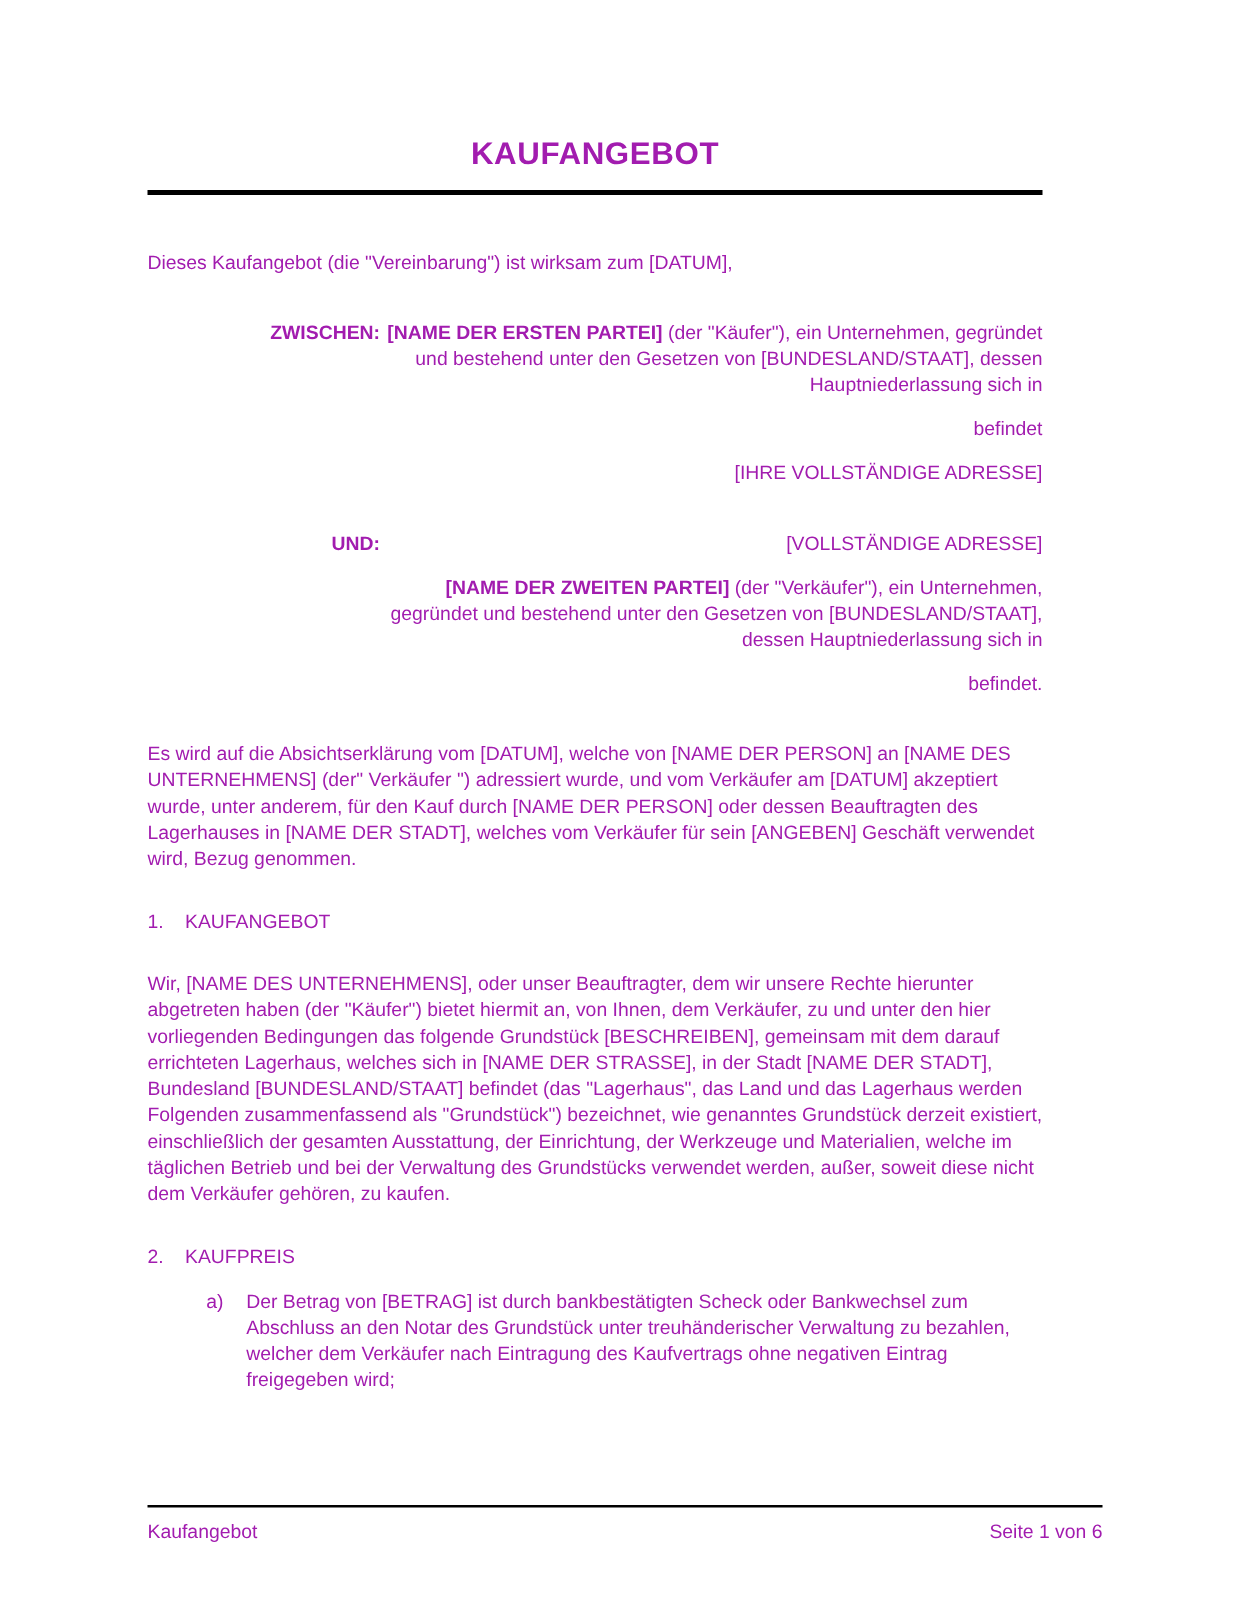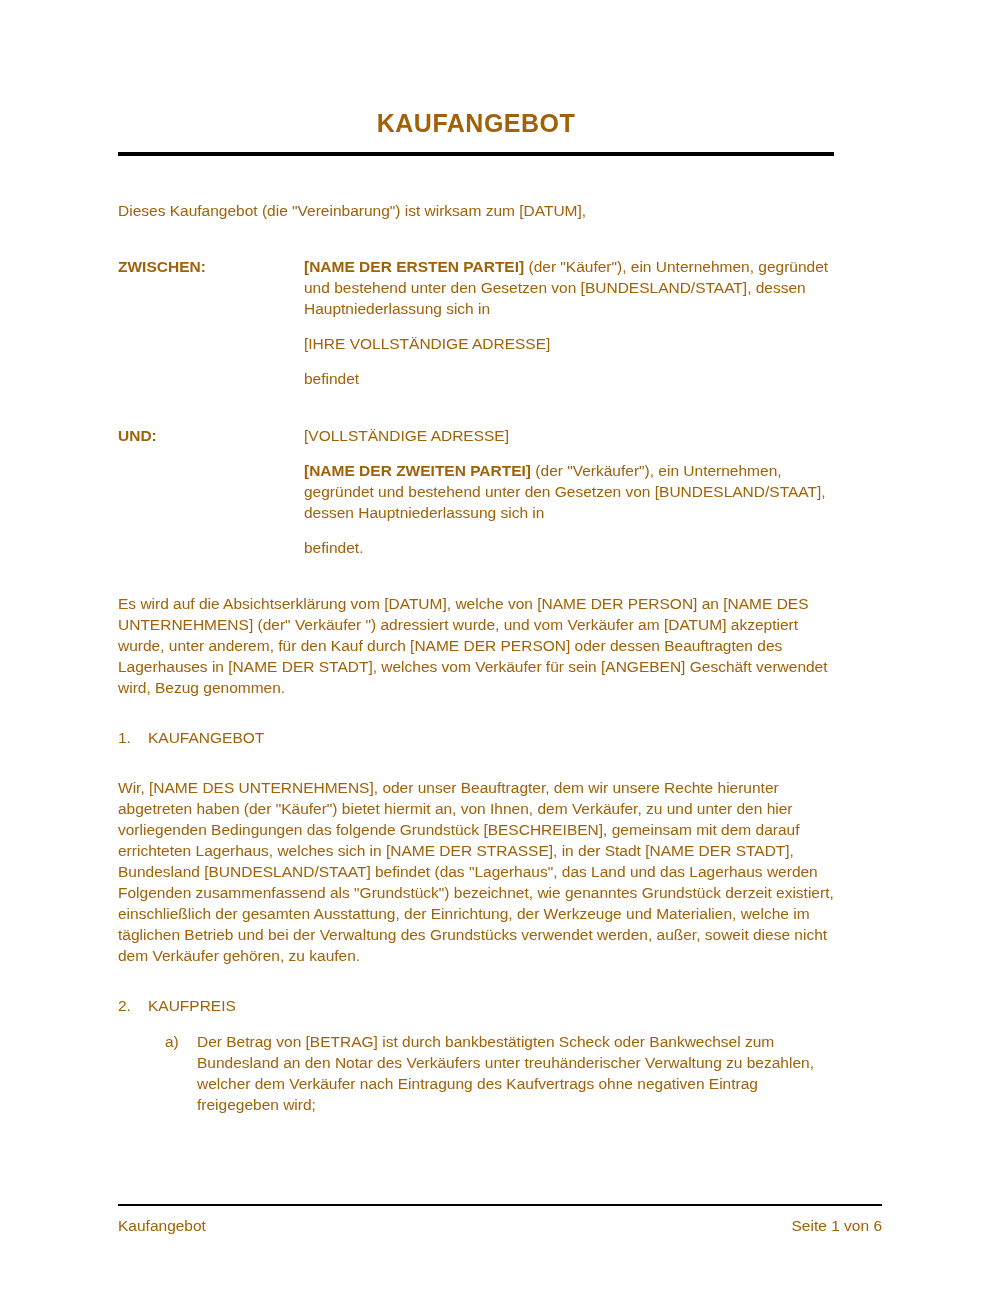--- a/index.html
+++ b/index.html
@@ -5,21 +5,21 @@
   html, body {
     margin: 0;
     padding: 0;
     background: #ffffff;
   }
   .page {
     position: relative;
     width: 952px;
     height: 1290px;
     background: #ffffff;
-    color: #a16207;
+    color: #a21caf;
     font-family: "Liberation Sans", "DejaVu Sans", sans-serif;
     font-size: 15.5px;
     line-height: 21px;
     overflow: hidden;
     box-sizing: border-box;
   }
   .content {
     padding: 0 118px;
   }
   .doc-title {
@@ -33,20 +33,21 @@
   .title-rule {
     height: 4px;
     background: #000000;
     margin-top: 14px;
   }
   .intro {
     margin: 44px 0 0 0;
   }
   .parties {
     margin-top: 35px;
+    text-align: right;
   }
   .party-row {
     display: grid;
     grid-template-columns: 186px 1fr;
     margin-top: 0;
   }
   .party-row + .party-row {
     margin-top: 36px;
   }
   .party-label {
@@ -98,22 +99,22 @@
     <div class="title-rule"></div>
 
     <p class="intro">Dieses Kaufangebot (die "Vereinbarung") ist wirksam zum [DATUM],</p>
 
     <div class="parties">
 
       <div class="party-row">
         <div class="party-label">ZWISCHEN:</div>
         <div class="party-col">
           <p><strong>[NAME DER ERSTEN PARTEI]</strong><span> (der "Käufer"), ein Unternehmen, gegründet und bestehend unter den Gesetzen von [BUNDESLAND/STAAT], dessen Hauptniederlassung sich in</span></p>
+          <p>befindet</p>
           <p>[IHRE VOLLSTÄNDIGE ADRESSE]</p>
-          <p>befindet</p>
         </div>
       </div>
 
       <div class="party-row">
         <div class="party-label">UND:</div>
         <div class="party-col">
           <p>[VOLLSTÄNDIGE ADRESSE]</p>
           <p><strong>[NAME DER ZWEITEN PARTEI]</strong><span> (der "Verkäufer"), ein Unternehmen, gegründet und bestehend unter den Gesetzen von [BUNDESLAND/STAAT], dessen Hauptniederlassung sich in</span></p>
           <p>befindet.</p>
         </div>
@@ -125,21 +126,21 @@
 
     <div class="section">
       <div class="section-heading"><span class="section-number">1.</span><span>KAUFANGEBOT</span></div>
       <p class="section-body">Wir, [NAME DES UNTERNEHMENS], oder unser Beauftragter, dem wir unsere Rechte hierunter abgetreten haben (der "Käufer") bietet hiermit an, von Ihnen, dem Verkäufer, zu und unter den hier vorliegenden Bedingungen das folgende Grundstück [BESCHREIBEN], gemeinsam mit dem darauf errichteten Lagerhaus, welches sich in [NAME DER STRASSE], in der Stadt [NAME DER STADT], Bundesland [BUNDESLAND/STAAT] befindet (das "Lagerhaus", das Land und das Lagerhaus werden Folgenden zusammenfassend als "Grundstück") bezeichnet, wie genanntes Grundstück derzeit existiert, einschließlich der gesamten Ausstattung, der Einrichtung, der Werkzeuge und Materialien, welche im täglichen Betrieb und bei der Verwaltung des Grundstücks verwendet werden, außer, soweit diese nicht dem Verkäufer gehören, zu kaufen.</p>
     </div>
 
     <div class="section">
       <div class="section-heading"><span class="section-number">2.</span><span>KAUFPREIS</span></div>
       <div class="list-item">
         <span>a)</span>
-        <span>Der Betrag von [BETRAG] ist durch bankbestätigten Scheck oder Bankwechsel zum Bundesland an den Notar des Verkäufers unter treuhänderischer Verwaltung zu bezahlen, welcher dem Verkäufer nach Eintragung des Kaufvertrags ohne negativen Eintrag freigegeben wird;</span>
+        <span>Der Betrag von [BETRAG] ist durch bankbestätigten Scheck oder Bankwechsel zum Abschluss an den Notar des Grundstück unter treuhänderischer Verwaltung zu bezahlen, welcher dem Verkäufer nach Eintragung des Kaufvertrags ohne negativen Eintrag freigegeben wird;</span>
       </div>
     </div>
 
   </div>
 
   <div class="footer">
     <span>Kaufangebot</span>
     <span>Seite 1 von 6</span>
   </div>
 </div>

